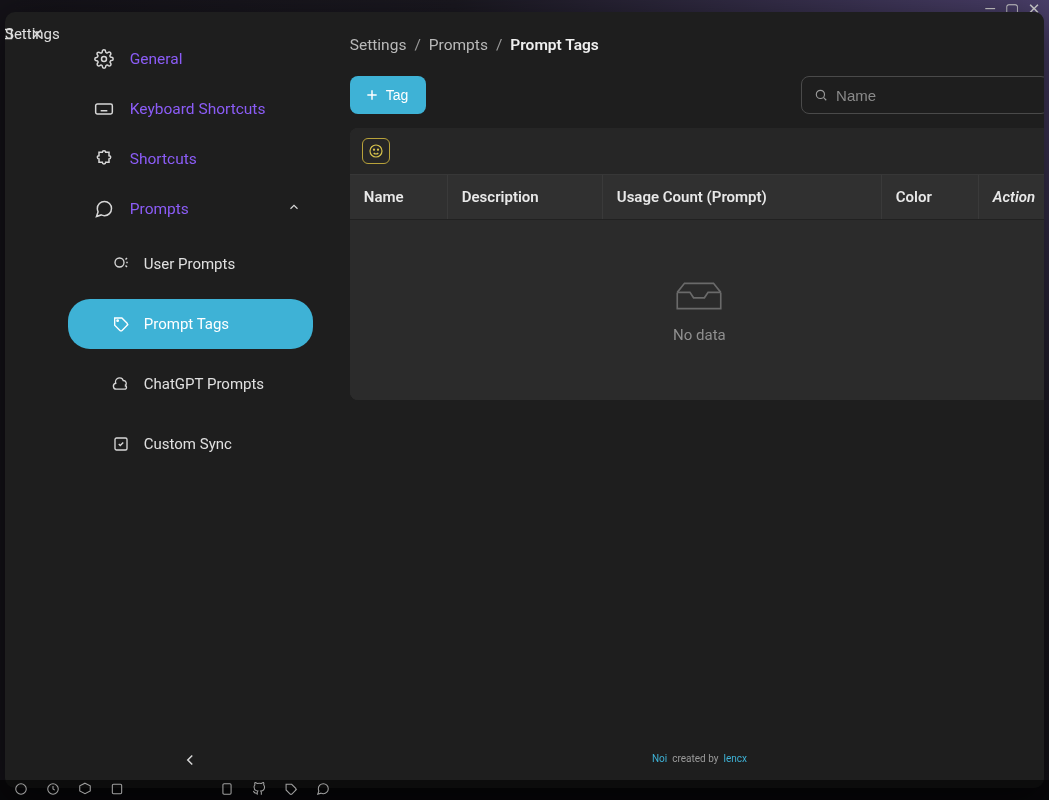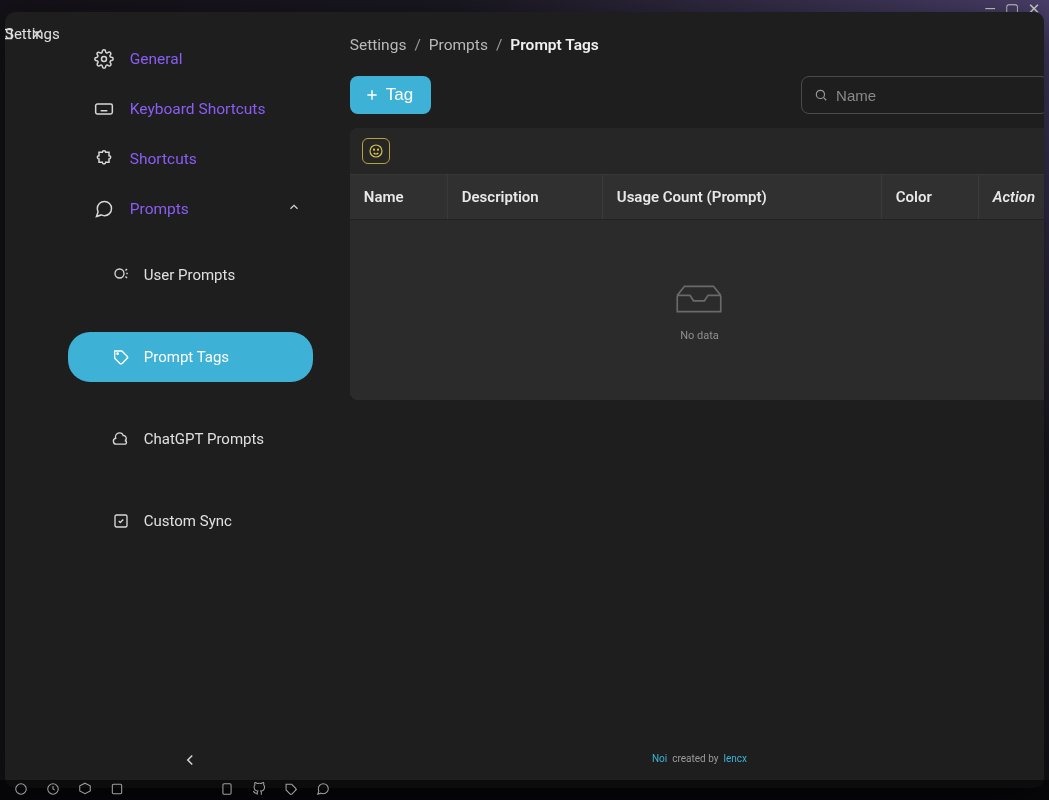--- a/index.html
+++ b/index.html
@@ -70,21 +70,21 @@
     position: relative;
   }
   .nav-icon { width: 20px; height: 20px; display: flex; align-items:center; justify-content:center; flex: 0 0 20px; }
   .nav-icon svg { width: 20px; height: 20px; stroke: #d7d7d7; }
   .nav-item .chevron { position: absolute; right: 20px; }
   .nav-sub {
     display: flex; align-items: center; gap: 14px;
     height: 50px; padding: 0 20px 0 44px;
     color: #e0e0e0; font-size: 15px;
     cursor: pointer;
-    margin: 16px 8px;
+    margin: 5px 8px;
     border-radius: 22px;
   }
   .nav-sub.active {
     background: #3eb2d6;
     color: #ffffff;
   }
   .nav-sub .nav-icon { width: 18px; height: 18px; flex: 0 0 18px; }
   .nav-sub.active .nav-icon svg { stroke: #ffffff; }
 
   .sidebar-footer {
@@ -108,21 +108,21 @@
   }
   .breadcrumb .crumb { color: #b9b9b9; }
   .breadcrumb .crumb-current { color: #f0f0f0; font-weight: 600; }
   .breadcrumb .sep { color: #9a9a9a; }
 
   .toolbar {
     display: flex; align-items: center; justify-content: space-between;
     margin-bottom: 14px;
   }
   .btn-tag {
-    background: #3eb2d6; color: #fff; font-size: 17px;
+    background: #3eb2d6; color: #fff; font-size: 14px;
     border: none; border-radius: 8px;
     height: 38px; padding: 0 18px 0 14px;
     display: inline-flex; align-items: center; gap: 6px;
     cursor: pointer;
   }
   .btn-tag svg { width: 16px; height: 16px; stroke: #fff; }
 
   .search-wrap {
     width: 248px; height: 38px;
     border: 1px solid #4a4a4a; border-radius: 8px;
@@ -165,21 +165,21 @@
   .col-desc { width: 155px; }
   .col-color { width: 97px; }
   .col-usage { width: 279px; }
   .col-action { flex: 1; }
 
   .tbody-empty {
     height: 180px; display: flex; flex-direction: column; align-items: center; justify-content: center;
     background: #2b2b2b; color: #8f8f8f; gap: 10px;
   }
   .tbody-empty svg { width: 58px; height: 40px; stroke: #6a6a6a; fill: none; }
-  .tbody-empty span { font-size: 11px; text-align: center; }
+  .tbody-empty span { font-size: 15px; text-align: center; }
 
   .footer {
     margin-top: auto; height: 34px;
     display: flex; align-items: center; justify-content: center;
     gap: 5px; color: #9a9a9a; font-size: 10px;
     padding-bottom: 2px;
   }
   .footer a { color: #3eb2d6; text-decoration: none; }
 </style>
 </head>

